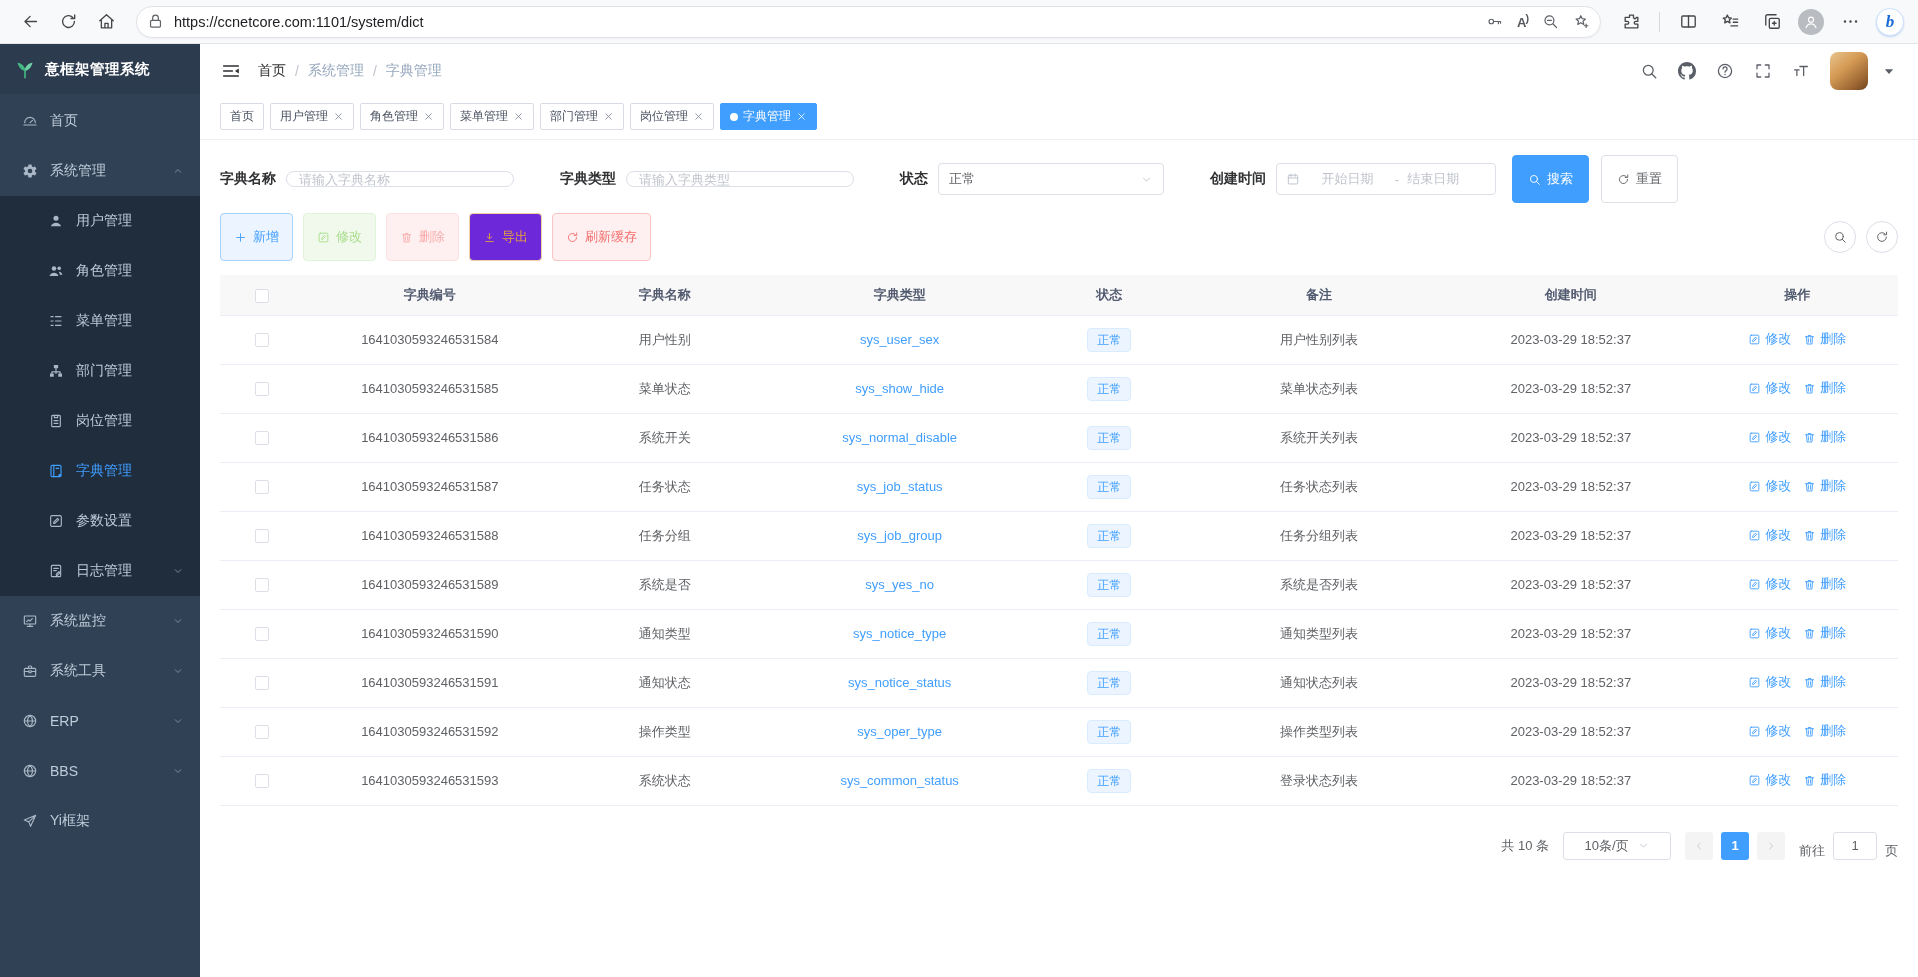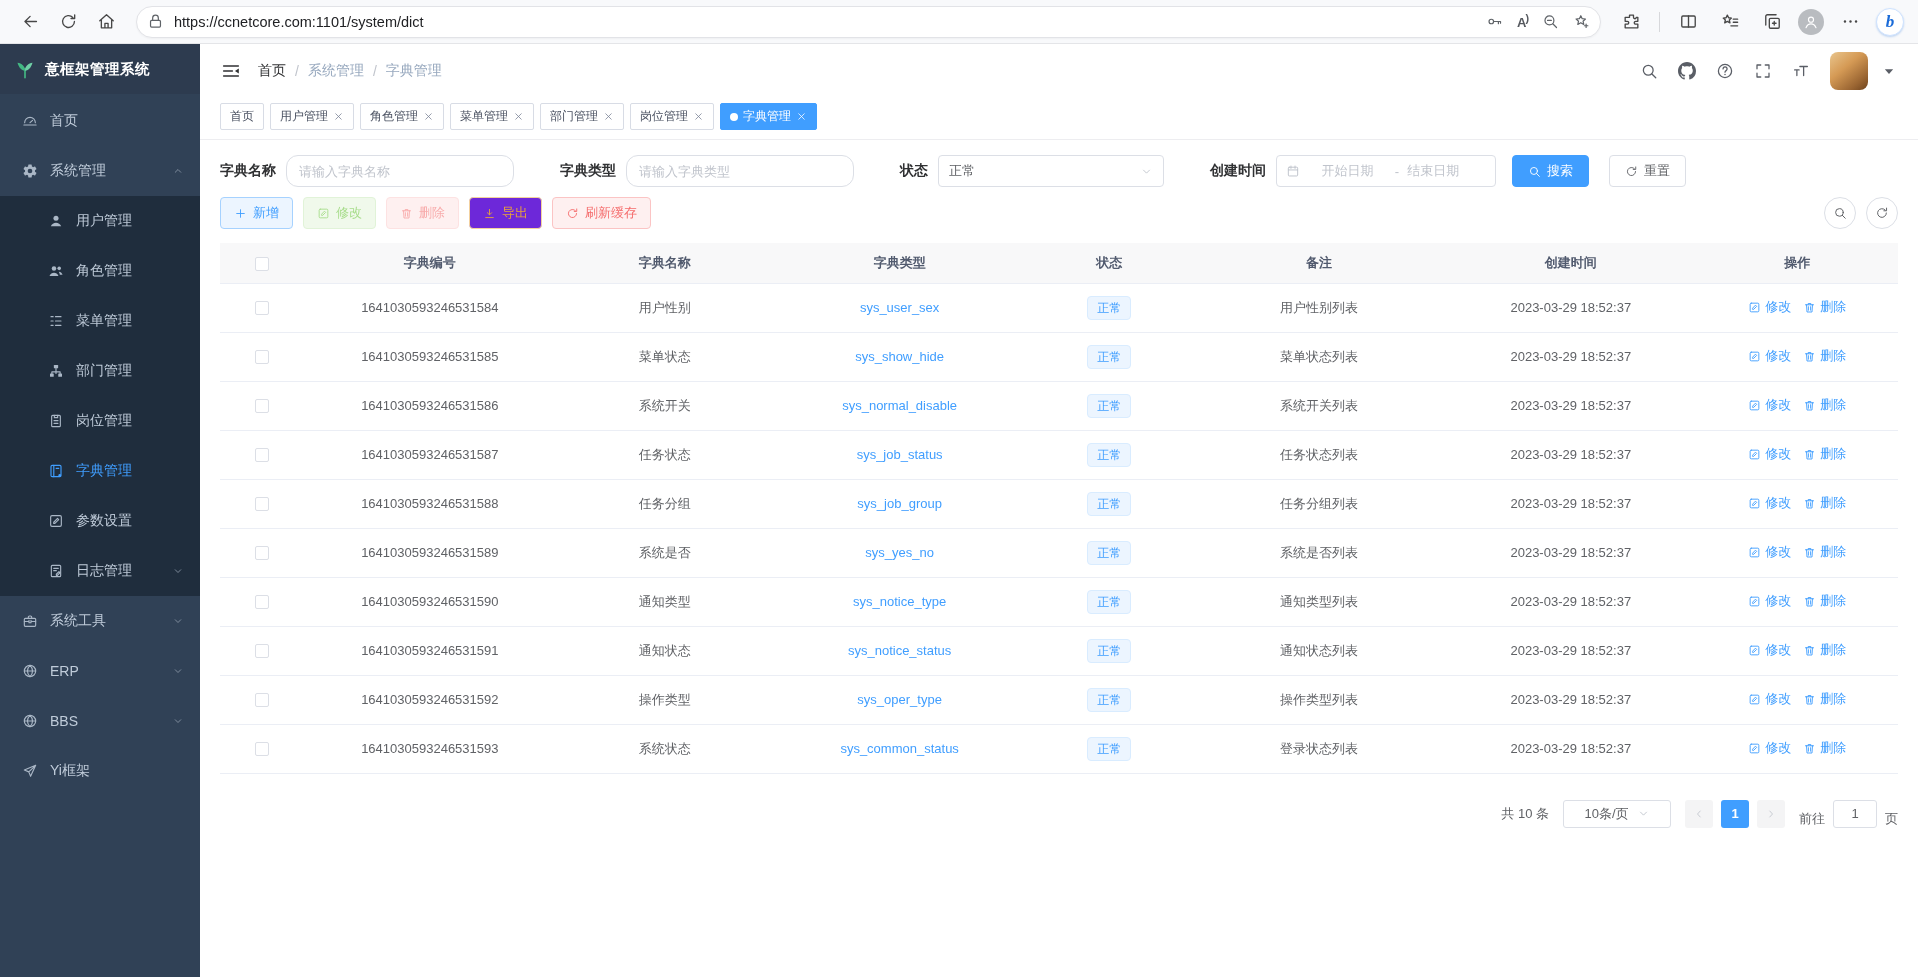--- a/index.html
+++ b/index.html
@@ -66,36 +66,36 @@
   .tab.active{background:#409eff;border-color:#409eff;color:#fff}
   .tab.active .close{color:#fff}
   .tab-dot{width:8px;height:8px;border-radius:50%;background:#fff;margin-right:5px}
 
   
   .content{flex:1;padding:15px 20px 0;overflow:hidden}
 
   .filters{display:flex;align-items:center;margin-bottom:8px;flex-wrap:nowrap}
   .fg{display:flex;align-items:center;margin-right:46px}
   .fg label{font-size:14px;font-weight:700;color:#303133;margin-right:10px;white-space:nowrap}
-  .f-input{width:228px;height:32px;border:1px solid #dcdfe6;border-radius:12px;padding:0 12px;font-size:13px;color:#606266;outline:none;
+  .f-input{width:228px;height:16px;border:1px solid #dcdfe6;border-radius:12px;padding:0 12px;font-size:13px;color:#606266;outline:none;
     font-family:"Liberation Sans","DejaVu Sans",sans-serif}
   .f-input::placeholder{color:#c0c4cc}
   .f-select{width:226px;height:32px;border:1px solid #dcdfe6;border-radius:4px;display:flex;align-items:center;padding:0 10px;cursor:pointer;background:#fff}
   .f-select .val{font-size:13px;color:#606266;flex:1}
   .f-select .chev,.pg-size .chev{width:13px;height:13px;color:#c0c4cc}
   .f-date{width:220px;height:32px;border:1px solid #dcdfe6;border-radius:4px;display:flex;align-items:center;padding:0 9px;gap:8px;cursor:pointer;background:#fff}
   .f-date .ic{width:14px;height:14px;color:#c0c4cc}
   .f-date span{font-size:13px;color:#c0c4cc;white-space:nowrap}
   .f-date .ds{flex:1;text-align:center}.f-date .de{flex:1;text-align:left}
-  .btn{height:32px;border-radius:4px;border:1px solid #dcdfe6;background:#fff;display:inline-flex;align-items:center;gap:6px;
+  .btn{height:48px;border-radius:4px;border:1px solid #dcdfe6;background:#fff;display:inline-flex;align-items:center;gap:6px;
     padding:0 15px;font-size:13px;color:#606266;cursor:pointer;white-space:nowrap;font-family:inherit}
   .btn .ic{width:13px;height:13px}
   .btn-primary{background:#409eff;border-color:#409eff;color:#fff}
   .search-btn{margin-left:16px}
-  .reset-btn{margin-left:20px}
+  .reset-btn{margin-left:12px}
 
   .toolbar{display:flex;align-items:center;margin:10px 0 14px}
   .toolbar .btn{margin-right:10px;padding:0 13px}
   .btn-plain-primary{background:#ecf5ff;border-color:#a6d2ff;color:#409eff}
   .btn-plain-success{background:#f0f9eb;border-color:#e1f3d8;color:#a8dd8c;cursor:not-allowed}
   .btn-plain-danger-dis{background:#fef0f0;border-color:#fde2e2;color:#f8abab;cursor:not-allowed}
   .btn-plain-warning{background:#6d28d9;border-color:#f3d19e;color:#e6a23c}
   .btn-plain-danger{background:#fef0f0;border-color:#fbc4c4;color:#f56c6c}
   .tool-right{margin-left:auto;display:flex;align-items:center;gap:10px}
   .circle-btn{width:32px;height:32px;border-radius:50%;border:1px solid #dcdfe6;background:#fff;display:flex;align-items:center;justify-content:center;color:#606266;cursor:pointer}
@@ -439,20 +439,29 @@
               <use href="#i-log"></use>
             </svg>
             <span>日志管理</span>
             <svg class="ic chev">
               <use href="#i-chevdown"></use>
             </svg>
           </div>
         </div>
         <div class="side-item">
           <svg class="ic">
+            <use href="#i-monitor"></use>
+          </svg>
+          <span>系统监控</span>
+          <svg class="ic chev">
+            <use href="#i-chevdown"></use>
+          </svg>
+        </div>
+        <div class="side-item">
+          <svg class="ic">
             <use href="#i-tools"></use>
           </svg>
           <span>系统工具</span>
           <svg class="ic chev">
             <use href="#i-chevdown"></use>
           </svg>
         </div>
         <div class="side-item">
           <svg class="ic">
             <use href="#i-globe"></use>

